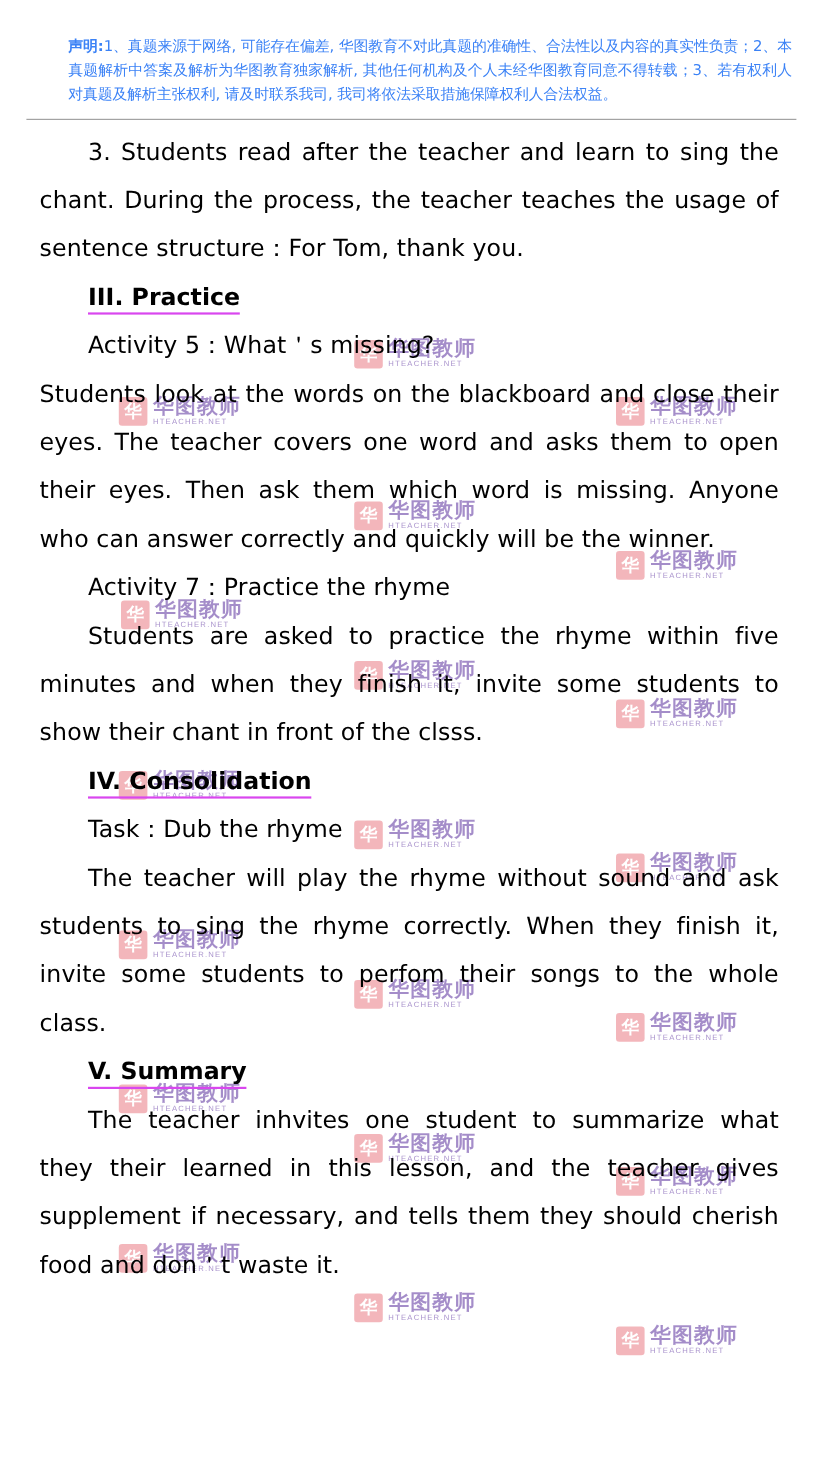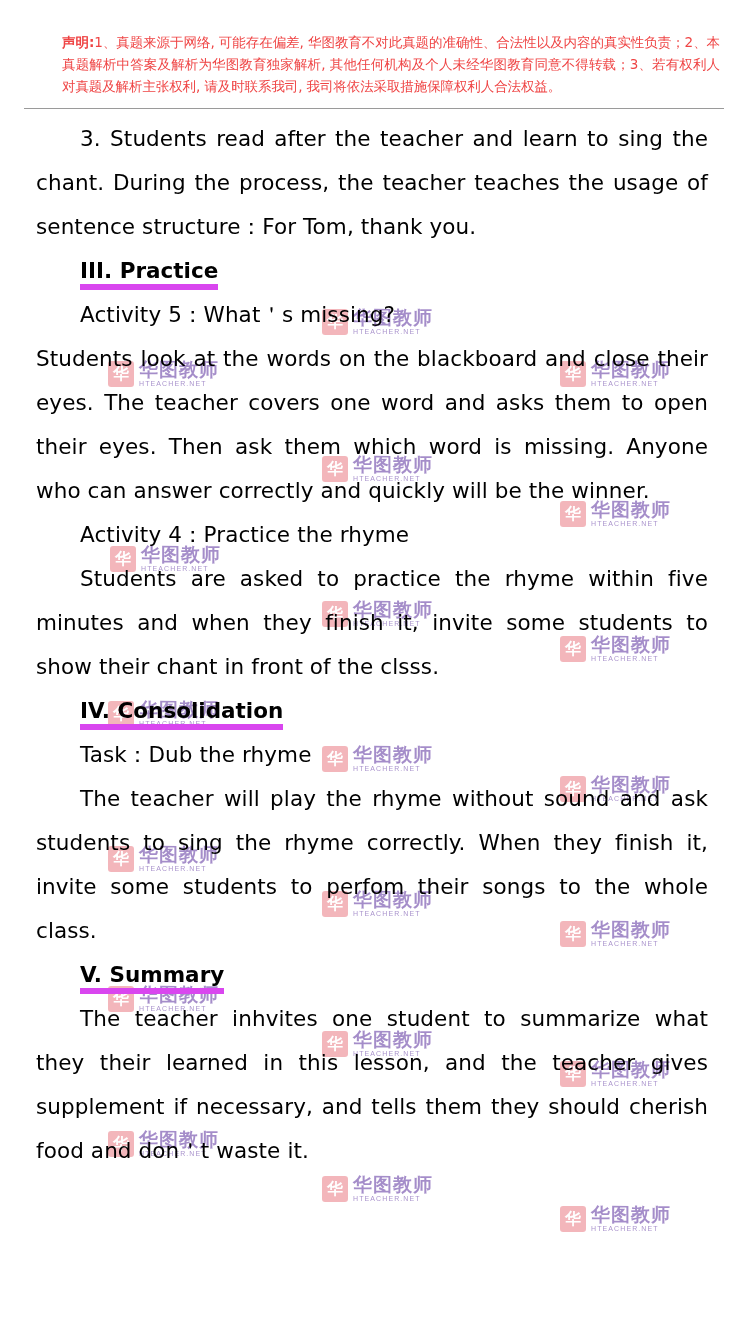--- a/index.html
+++ b/index.html
@@ -19,21 +19,21 @@
   .page {
     position: relative;
     width: 748px;
     height: 1335px;
     box-sizing: border-box;
     padding: 0;
   }
 
   
   .disclaimer {
-    color: #ef4444;
+    color: #3b82f6;
     font-size: 13.5px;
     line-height: 1.62;
     padding: 32px 28px 0 62px;
     text-align: justify;
     letter-spacing: -0.1px;
     font-family: "DejaVu Sans", "Liberation Sans", sans-serif;
   }
   .disclaimer b {
     font-weight: bold;
   }
@@ -64,21 +64,21 @@
   }
   .heading {
     font-size: 21.5px;
     line-height: 44px;
     font-weight: bold;
     margin: 0;
     text-indent: 44px;
     font-family: "DejaVu Sans", "Liberation Sans", sans-serif;
   }
   .heading .ul {
-    border-bottom: 6px solid #d946ef;
+    border-bottom: 2px solid #d946ef;
     padding-bottom: 1px;
   }
 
   
   .wm-layer {
     position: absolute;
     inset: 0;
     z-index: 1;
     pointer-events: none;
   }
@@ -270,21 +270,21 @@
   <div class="disclaimer">
     <b>声明:</b><span>1、真题来源于网络, 可能存在偏差, 华图教育不对此真题的准确性、合法性以及内容的真实性负责；2、本真题解析中答案及解析为华图教育独家解析, 其他任何机构及个人未经华图教育同意不得转载；3、若有权利人对真题及解析主张权利, 请及时联系我司, 我司将依法采取措施保障权利人合法权益。</span>
   </div>
   <hr class="rule">
 
   <div class="content">
       <p class="para indent">3. Students read after the teacher and learn to sing the chant. During the process, the teacher teaches the usage of sentence structure：For Tom, thank you.</p>
       <p class="heading"><span class="ul">III. Practice</span></p>
       <p class="para indent">Activity 5：What＇s missing?</p>
       <p class="para">Students look at the words on the blackboard and close their eyes. The teacher covers one word and asks them to open their eyes. Then ask them which word is missing. Anyone who can answer correctly and quickly will be the winner.</p>
-      <p class="para indent">Activity 4：Practice the rhyme</p>
+      <p class="para indent">Activity 7：Practice the rhyme</p>
       <p class="para indent">Students are asked to practice the rhyme within five minutes and when they finish it, invite some students to show their chant in front of the clsss.</p>
       <p class="heading"><span class="ul">IV. Consolidation</span></p>
       <p class="para indent">Task：Dub the rhyme</p>
       <p class="para indent">The teacher will play the rhyme without sound and ask students to sing the rhyme correctly. When they finish it, invite some students to perfom their songs to the whole class.</p>
       <p class="heading"><span class="ul">V. Summary</span></p>
       <p class="para indent">The teacher inhvites one student to summarize what they their learned in this lesson, and the teacher gives supplement if necessary, and tells them they should cherish food and don＇t waste it.</p>
     </div>
 
 </div>
 

